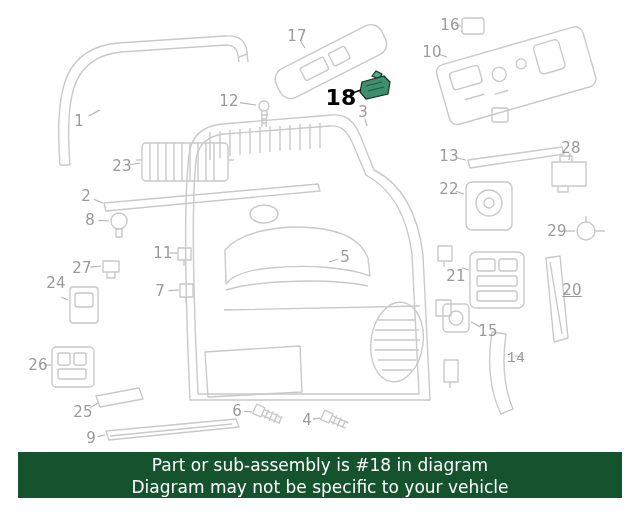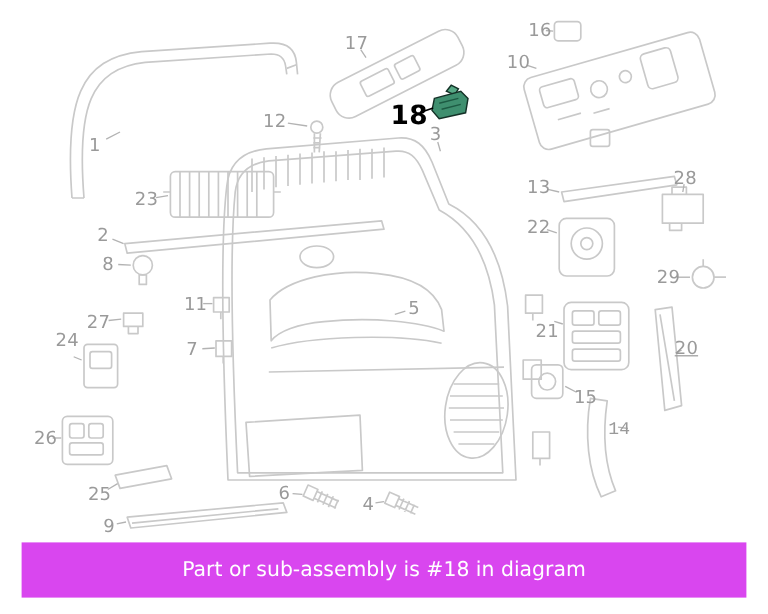--- a/index.html
+++ b/index.html
@@ -191,17 +191,18 @@
       <div class="plabel" style="left: 449px; top: 156px; color: rgb(154, 154, 154);">13</div>
       <div class="plabel" style="left: 571px; top: 148px; color: rgb(154, 154, 154);">28</div>
       <div class="plabel" style="left: 449px; top: 189px; color: rgb(154, 154, 154);">22</div>
       <div class="plabel" style="left: 557px; top: 231px; color: rgb(154, 154, 154);">29</div>
       <div class="plabel" style="left: 456px; top: 276px; color: rgb(154, 154, 154);">21</div>
       <div class="plabel" style="left: 488px; top: 331px; color: rgb(154, 154, 154);">15</div>
       <div class="plabel" style="left: 572px; top: 290px; color: rgb(154, 154, 154); text-decoration: underline;">20</div>
       <div class="plabel" style="left: 516px; top: 358px; color: rgb(154, 154, 154); font-family: Liberation Mono, monospace;">14</div>
     </div>
 
-  <div class="banner" style="background: #d946ef; color: rgb(255, 255, 255);">
+  <div class="banner" style="background: #14532d; color: rgb(255, 255, 255); justify-content: flex-end;">
     <div>Part or sub-assembly is #18 in diagram</div>
+    <div>Diagram may not be specific to your vehicle</div>
   </div>
 
 </div>
 
 </body></html>

